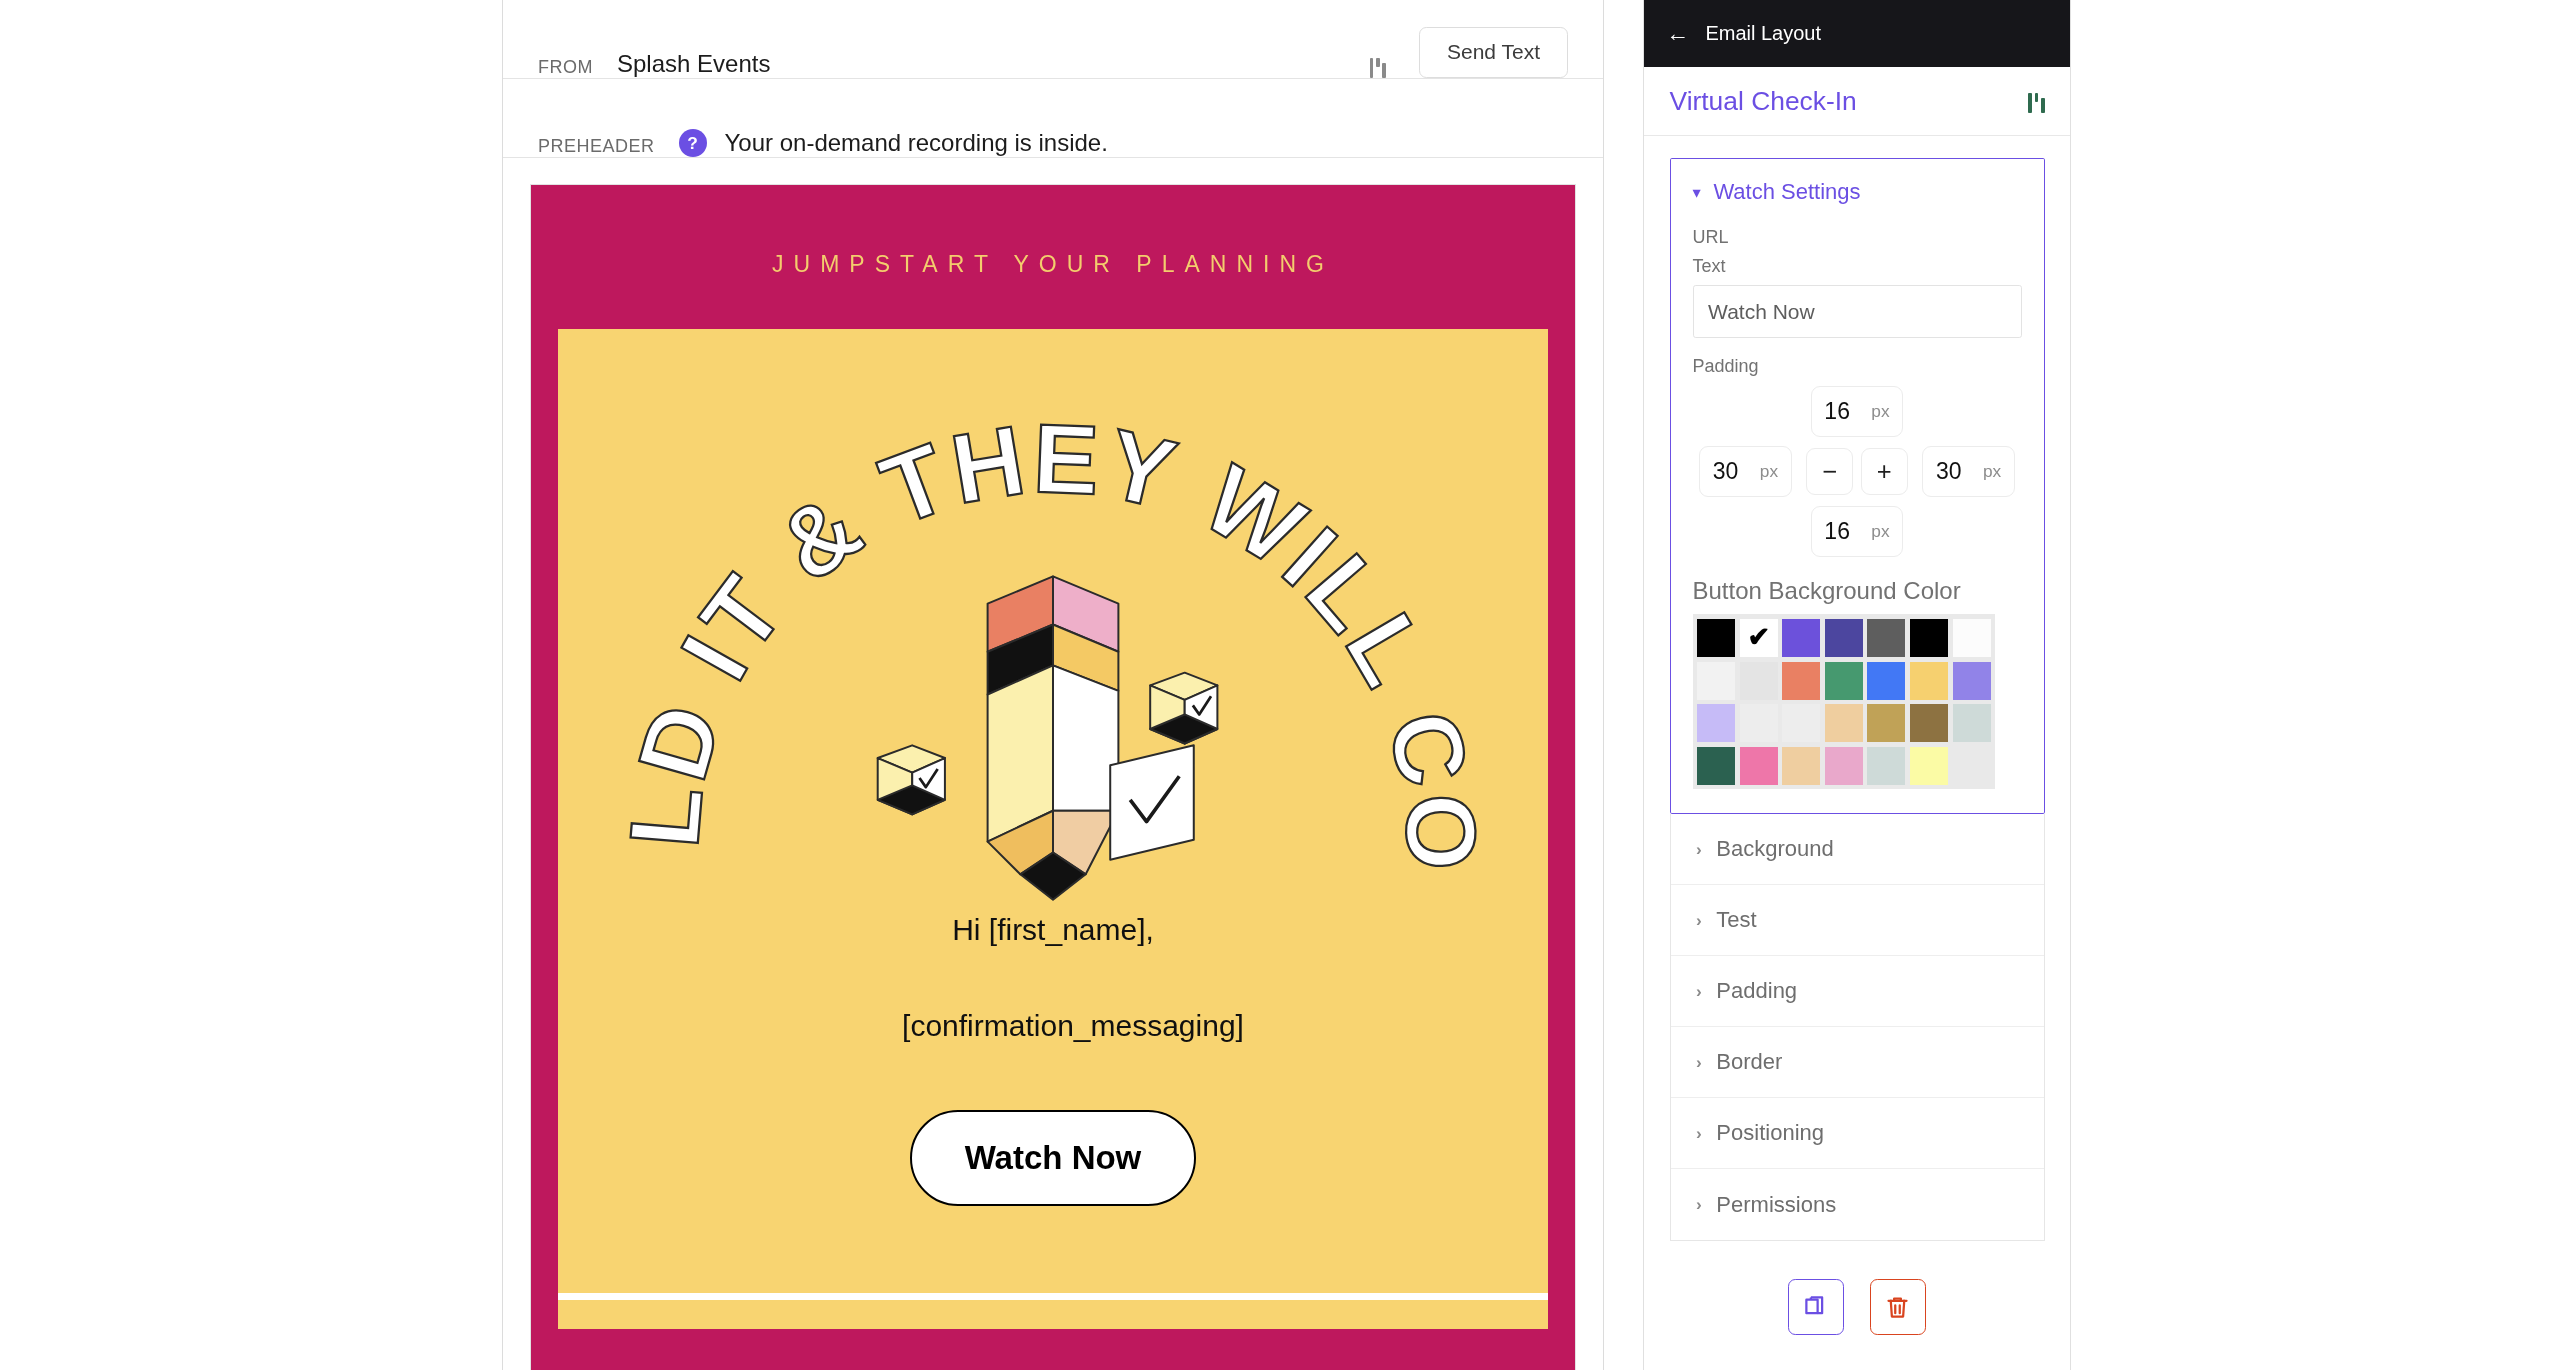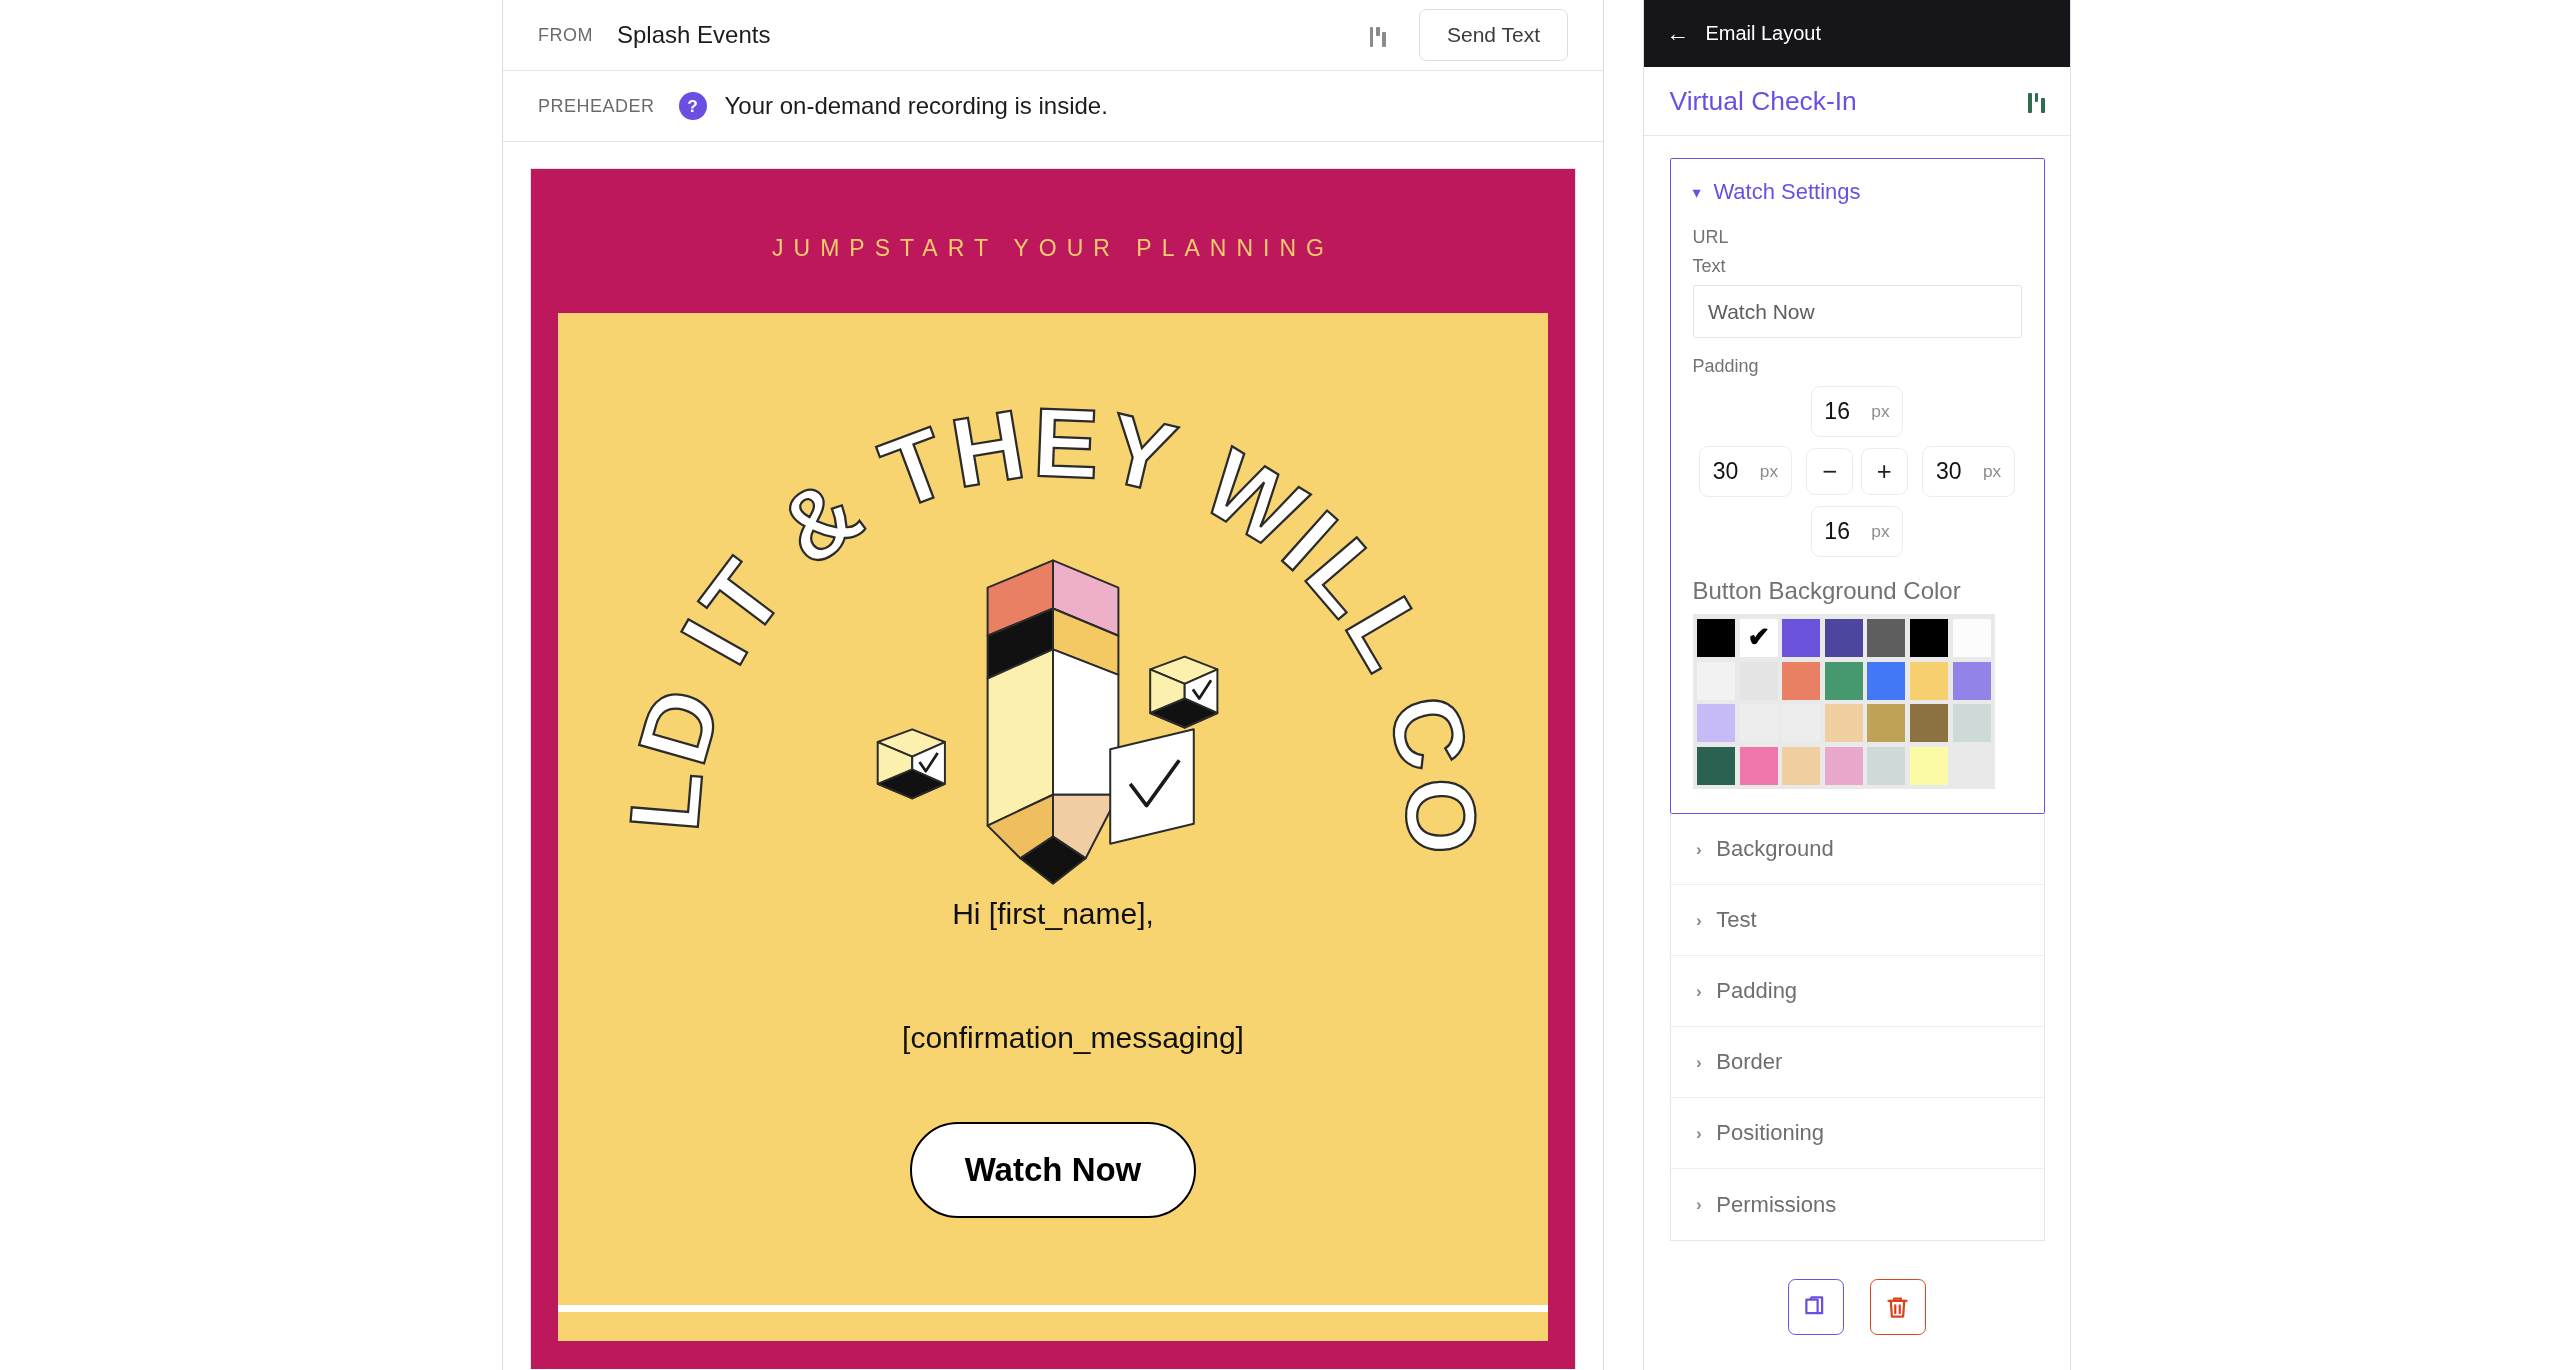--- a/index.html
+++ b/index.html
@@ -13,22 +13,22 @@
 
   
   .editor-wrap {
     position: absolute; left: 502px; top: 0px;
     width: 1102px; height: 1371px;
     border-left: 1.8px solid #dcdcdc;
     border-right: 1.8px solid #dcdcdc;
     background: #fff;
   }
   .meta-row {
-    display: flex; align-items: center;
-    height: 71px; padding: 0 35px 0 35px;
+    display: flex; align-items: flex-end;
+    height: 79px; padding: 0 35px 0 35px;
     border-bottom: 1.8px solid #e4e4e4;
     position: relative;
   }
   .meta-label {
     font-size: 18px; letter-spacing: 0.5px; color: #6b6b6b;
     font-weight: 400; text-transform: uppercase; margin-right: 24px;
     white-space: nowrap;
   }
   .meta-value { font-size: 24px; color: #1c1c1c; }
   .meta-spacer { flex: 1; }
@@ -69,21 +69,21 @@
   .hero {
     background: #f8d471; margin: 0 27px;
     padding: 9px 0 0 0;
   }
   .arch { position: relative; width: 100%; height: 564px; }
   .arch svg { display:block; width:100%; height:100%; }
   .body-text {
     text-align: center; color: #101010; font-size: 30px;
     padding-top: 11px;
   }
-  .body-text .line2 { margin-top: 90px; padding-left: 40px; }
+  .body-text .line2 { margin-top: 62px; padding-left: 40px; }
   .cta-wrap { text-align:center; padding: 67px 0 87px 0; }
   .cta {
     display: inline-block; background: #fff; color: #000;
     border: 2.7px solid #000; border-radius: 55px;
     font-size: 33px; font-weight: 700;
     padding: 27px 53px 27px 53px;
     font-family: inherit; cursor: pointer;
   }
   .hero-strip { background:#f8d471; margin: 0 27px; height: 29px; }
   .hero-gap { height: 7.3px; background:#fff; margin:0 27px; }

